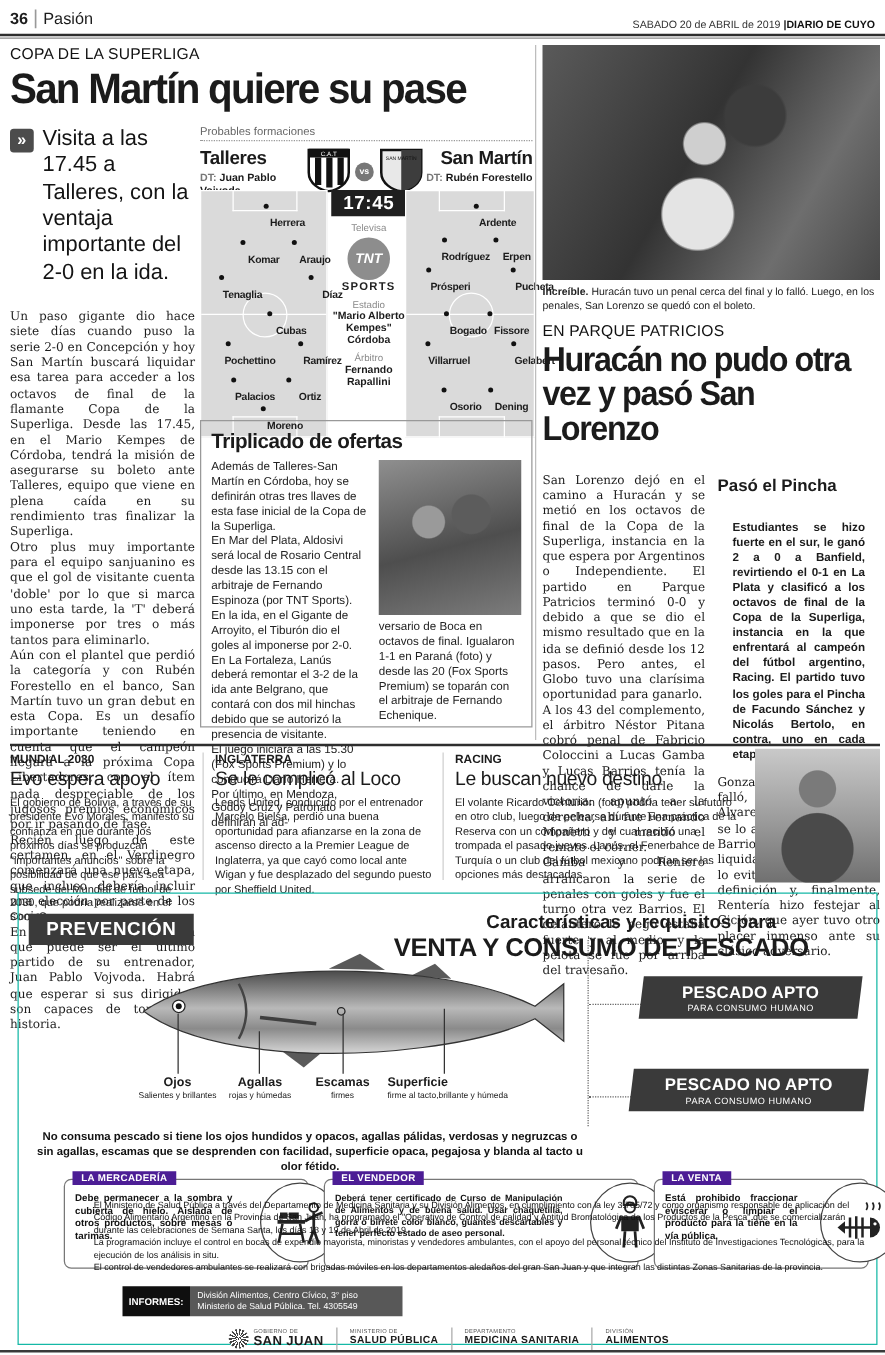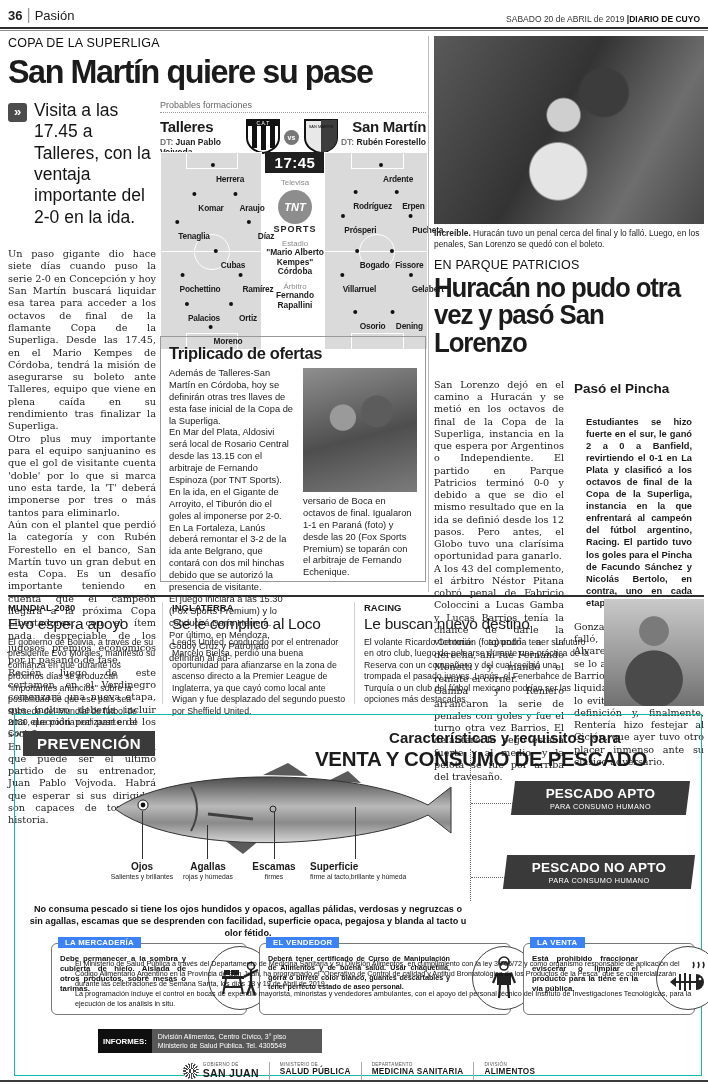--- a/index.html
+++ b/index.html
@@ -132,21 +132,21 @@
   .fish-badge .s{font-size:7.3px;letter-spacing:.4px;margin-top:1px;}
   #badge-apt{left:498px;top:66px;width:175px;}
   #badge-noapt{left:490px;top:140px;width:188px;}
   .bconn{position:absolute;height:1px;border-top:1px dotted #666;}
   #bconn1{left:456px;top:88px;width:42px;}
   #bconn2{left:456px;top:162px;width:34px;}
   #warning{position:absolute;left:12px;top:188px;width:442px;font-weight:bold;font-size:9.1px;
       line-height:1.32;text-align:center;color:#111;}
   .card{position:absolute;top:228px;height:72px;border:1px solid #777;border-radius:6px;
       background:#fff;box-sizing:border-box;padding:10px 8px 4px 8px;}
-  .card .tab{position:absolute;top:-7px;left:6px;background:#3b82f6;color:#fff;font-weight:bold;
+  .card .tab{position:absolute;top:-7px;left:6px;background:#4c1d95;color:#fff;font-weight:bold;
       font-size:7.8px;padding:1px 7px;letter-spacing:.3px;}
   .card p{margin:0;line-height:1.3;text-align:justify;color:#111;}
   #card1{left:36px;width:196px;} #card1 p{font-size:7.8px;font-weight:bold;padding-right:52px;}
   #card2{left:244px;width:252px;} #card2 p{font-size:7.2px;font-weight:600;padding-right:52px;}
   #card3{left:508px;width:172px;} #card3 p{font-size:7.8px;font-weight:bold;padding-right:48px;}
   .card .circ{position:absolute;right:-26px;top:2px;width:62px;height:62px;border:1px solid #444;
       border-radius:50%;background:#fff;display:flex;align-items:center;justify-content:center;}
   #ministry{position:absolute;left:60px;top:310px;width:620px;font-size:7.2px;line-height:1.4;color:#111;}
   #ministry p{margin:0;}
   #prev-footer{position:absolute;left:78px;top:314px;width:560px;display:flex;align-items:stretch;}
@@ -441,20 +441,21 @@
           <path d="M30,18 a8,8 0 0 1 0,16 Z" fill="#222"></path>
           <circle cx="34" cy="23" r="1.3" fill="#fff"></circle>
           <path d="M27,6 q2,3 0,6 M32,6 q2,3 0,6 M37,6 q2,3 0,6" stroke="#222" stroke-width="1.4" fill="none"></path>
         </svg>
       </div>
     </div>
 
     <div id="ministry">
       <p>El Ministerio de Salud Pública a través del Departamento de Medicina Sanitaria y su División Alimentos, en cumplimiento con la ley 3.705/72 y como organismo responsable de aplicación del Código Alimentario Argentino en la Provincia de San Juan, ha programado el "Operativo de Control de calidad y Aptitud Bromatológica de los Productos de la Pesca" que se comercializarán durante las celebraciones de Semana Santa, los días 18 y 19 de Abril de 2019.</p>
       <p>La programación incluye el control en bocas de expendio mayorista, minoristas y vendedores ambulantes, con el apoyo del personal técnico del Instituto de Investigaciones Tecnológicas, para la ejecución de los análisis in situ.</p>
+      <p>El control de vendedores ambulantes se realizará con brigadas móviles en los departamentos aledaños del gran San Juan y que integran las distintas Zonas Sanitarias de la provincia.</p>
     </div>
 
     <div id="prev-footer">
       <div id="inf-label">INFORMES:</div>
       <div id="inf-text" class="pre">División Alimentos, Centro Cívico, 3° piso
 Ministerio de Salud Pública. Tel. 4305549</div>
     </div>
 
     <div id="logos">
       <div id="sj-logo" class="logo-item">

